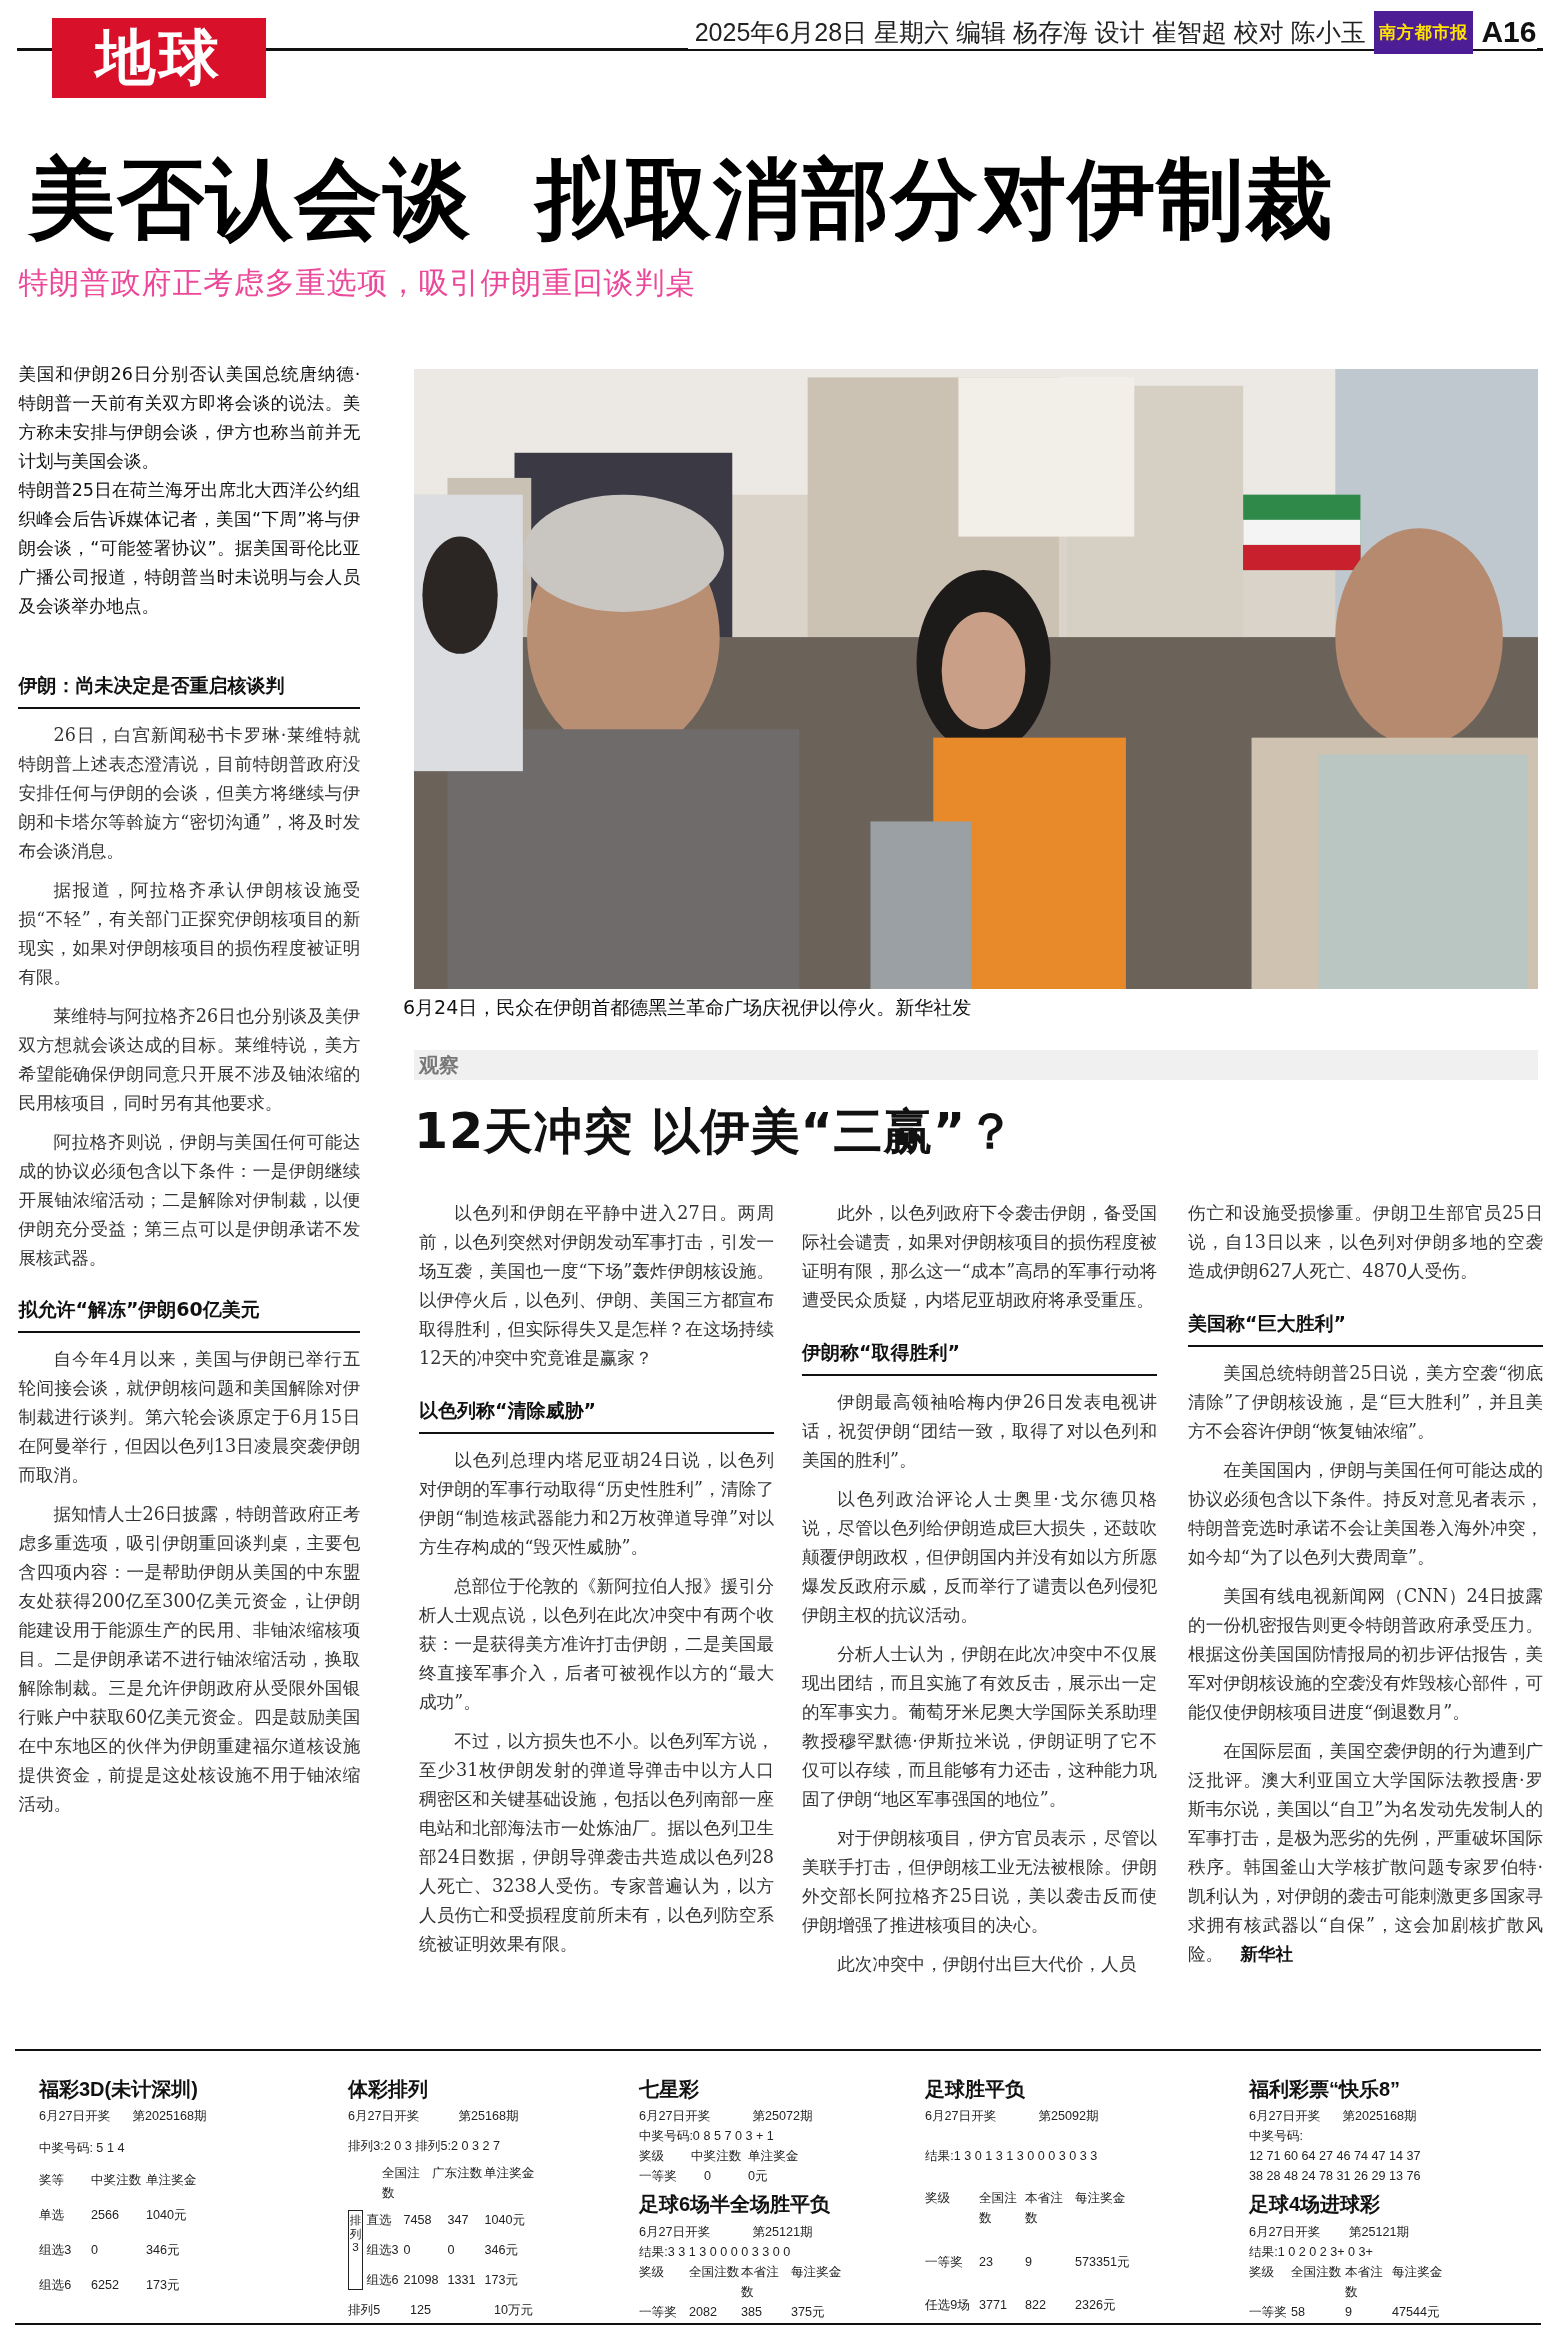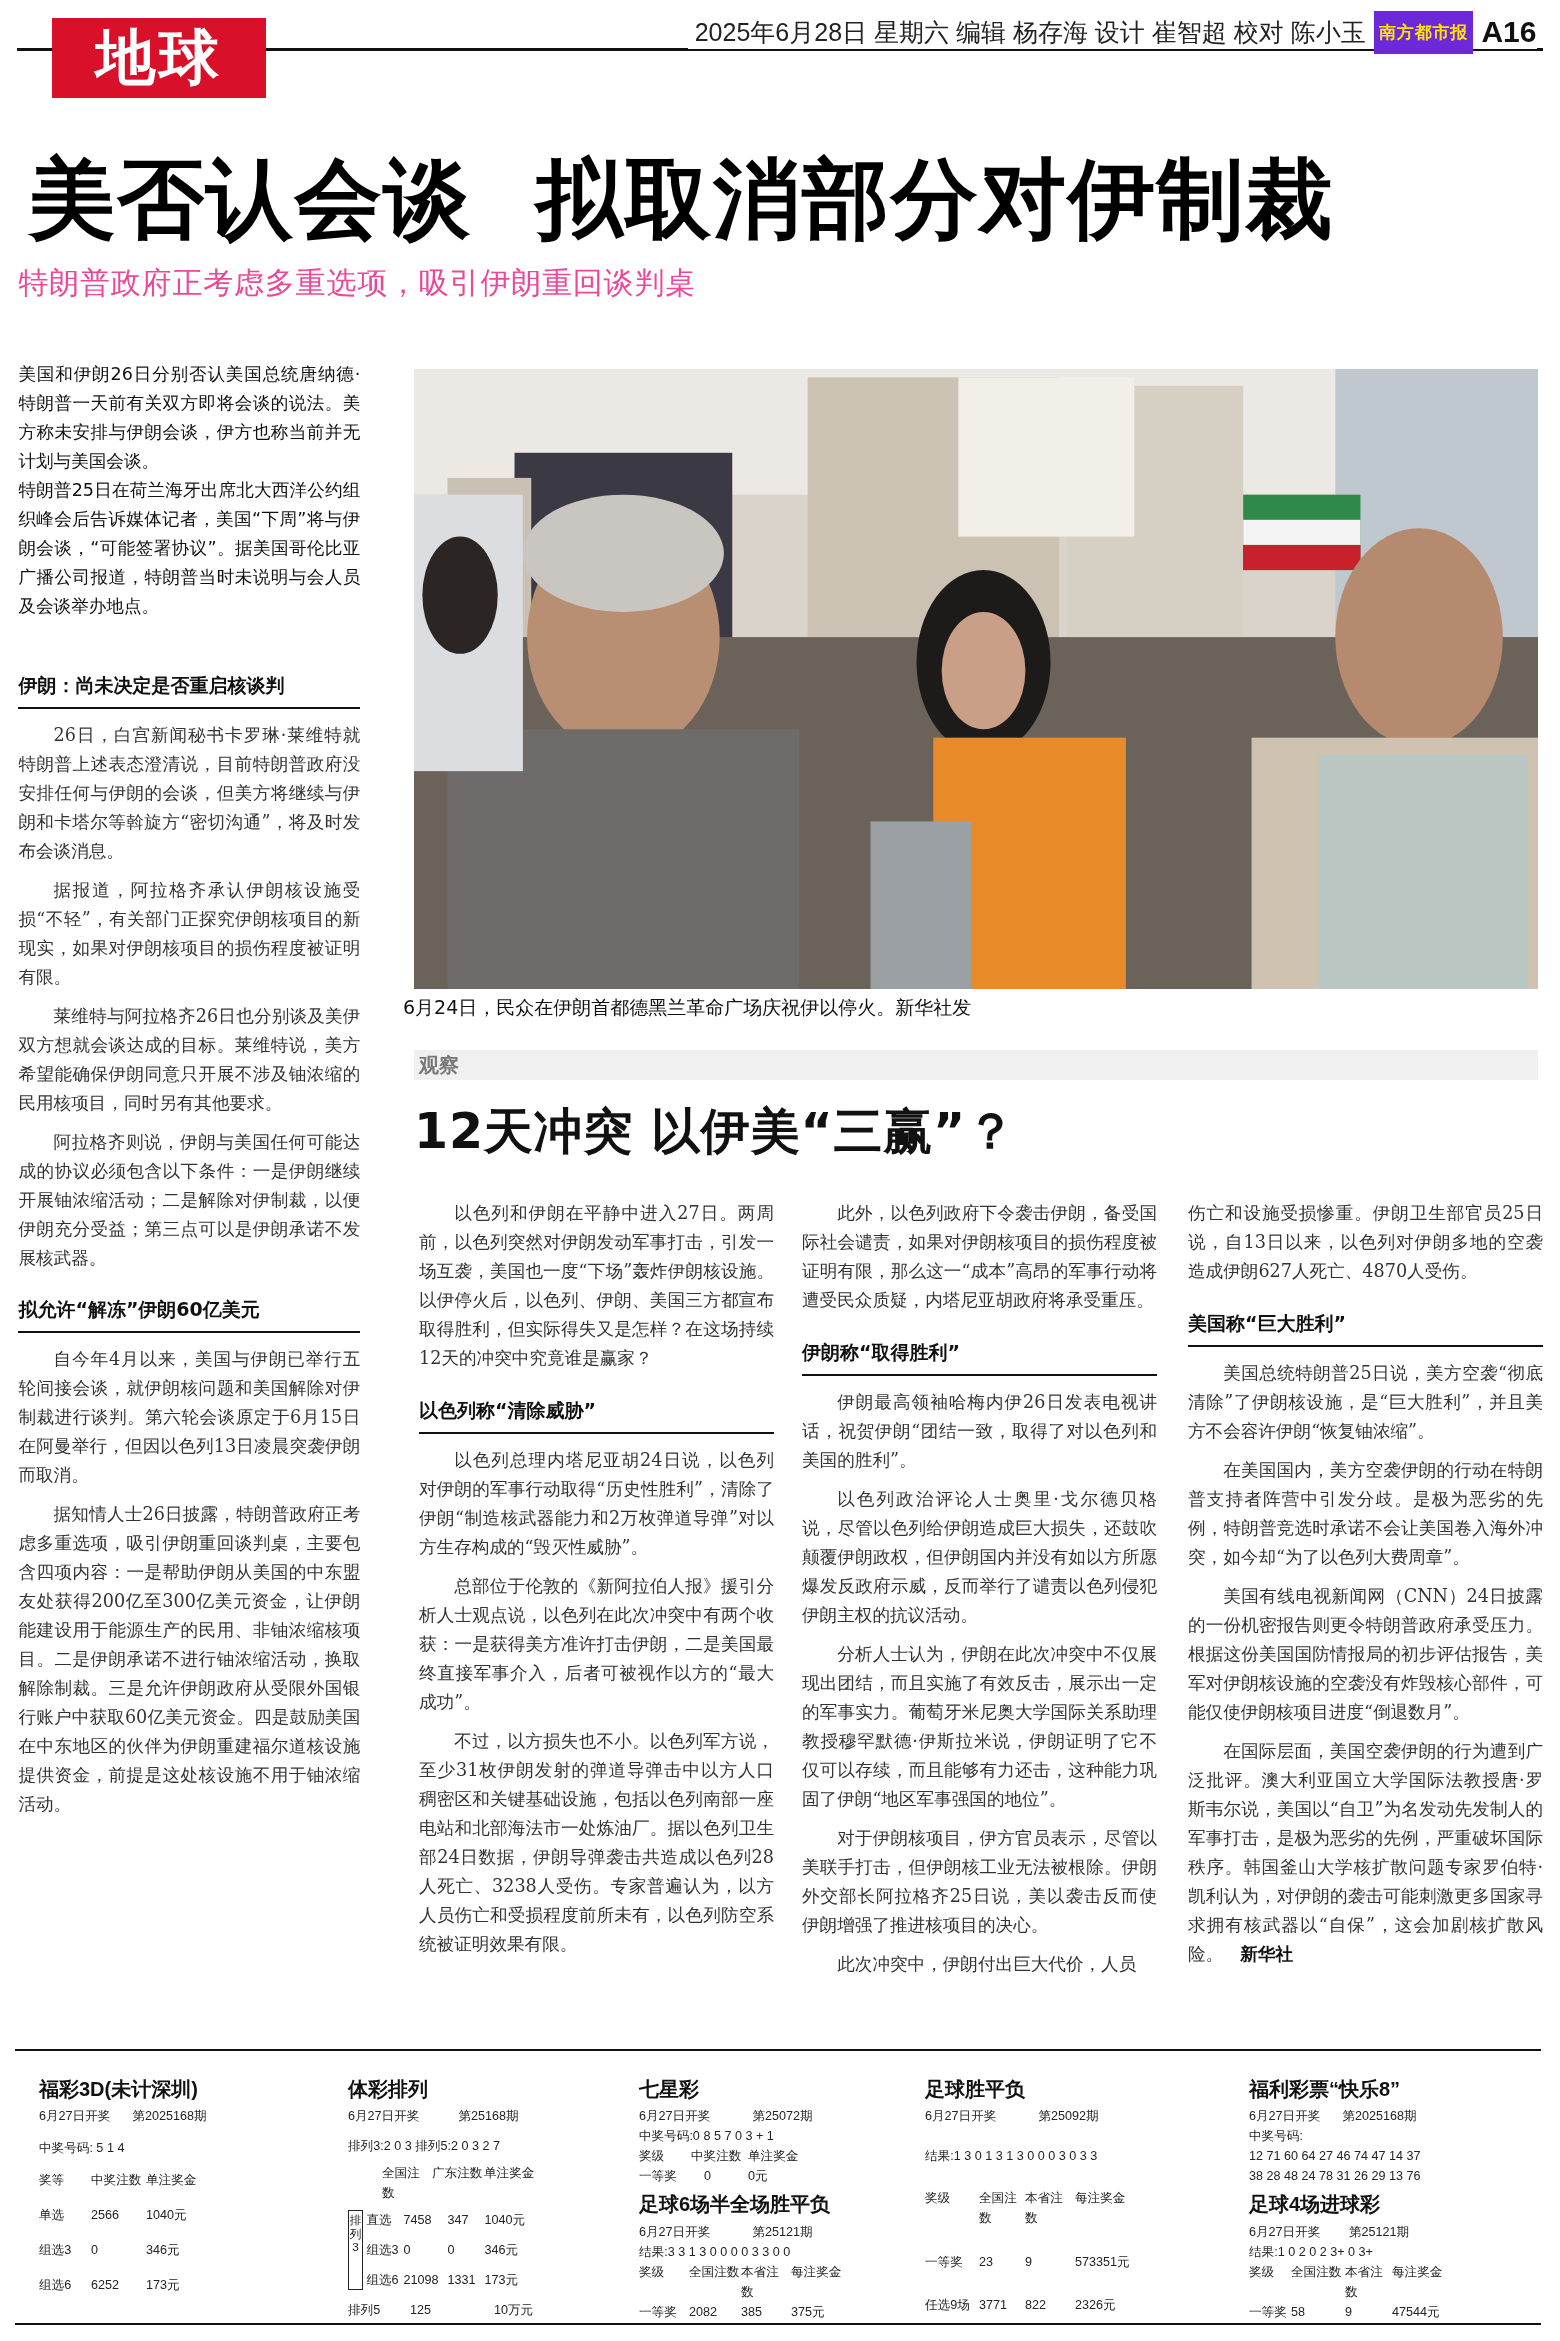--- a/index.html
+++ b/index.html
@@ -7,21 +7,21 @@
     body { position: relative; font-family: "DejaVu Sans", "Liberation Sans", sans-serif; color: #222; }
 
     .abs { position: absolute; }
 
     
     .section-badge { left: 52px; top: 18.4px; width: 214px; height: 80px; background: #d8102a; color: #fff;
       font-size: 60px; font-weight: bold; display: flex; align-items: center; justify-content: center; letter-spacing: 3.4px; }
     .header-rule { left: 17px; top: 48px; width: 1526px; height: 2.5px; background: #111; }
     .header-meta { right: 23.5px; top: 15px; display: flex; align-items: center; gap: 8.4px; height: 34px; background: #fff; padding-left: 6.7px; }
     .header-meta .meta-text { font-size: 25px; color: #222; font-family: "Liberation Sans", sans-serif; }
-    .brand-badge { background: #6d28d9; color: #ffe400; font-size: 17px; font-weight: bold; padding: 10px 5px; letter-spacing: 0.8px; }
+    .brand-badge { background: #4c1d95; color: #ffe400; font-size: 17px; font-weight: bold; padding: 10px 5px; letter-spacing: 0.8px; }
     .page-number { font-size: 30px; font-weight: bold; color: #111; font-family: "Liberation Sans", sans-serif; }
 
     
     .headline { left: 18.4px; top: 152px; font-size: 87px; font-weight: bold; color: #000; letter-spacing: 1.7px; line-height: 1.1; white-space: pre; margin-left: 10px; }
     .subheadline { left: 18.4px; top: 266px; font-size: 30px; color: #ec4899; letter-spacing: 0.8px; line-height: 1.1; }
 
     
     .col-left { left: 18.4px; top: 360px; width: 342px; }
     .lead { font-size: 17.6px; line-height: 29px; color: #111; text-align: justify; }
     .lead p { margin: 0; }
@@ -163,21 +163,21 @@
 </div>
 
 <div class="abs col col-4">
   <div class="body-text">
     <p style="text-indent:0">伤亡和设施受损惨重。伊朗卫生部官员25日说，自13日以来，以色列对伊朗多地的空袭造成伊朗627人死亡、4870人受伤。</p>
   </div>
   <div style="height:25px"></div>
   <div class="sub-head">美国称“巨大胜利”</div>
   <div class="body-text">
     <p>美国总统特朗普25日说，美方空袭“彻底清除”了伊朗核设施，是“巨大胜利”，并且美方不会容许伊朗“恢复铀浓缩”。</p>
-    <p>在美国国内，美方空袭伊朗的行动在特朗普支持者阵营中引发分歧。是极为恶劣的先例，特朗普竞选时承诺不会让美国卷入海外冲突，如今却“为了以色列大费周章”。</p>
+    <p>在美国国内，伊朗与美国任何可能达成的协议必须包含以下条件。持反对意见者表示，特朗普竞选时承诺不会让美国卷入海外冲突，如今却“为了以色列大费周章”。</p>
     <p>美国有线电视新闻网（CNN）24日披露的一份机密报告则更令特朗普政府承受压力。根据这份美国国防情报局的初步评估报告，美军对伊朗核设施的空袭没有炸毁核心部件，可能仅使伊朗核项目进度“倒退数月”。</p>
     <p><span>在国际层面，美国空袭伊朗的行为遭到广泛批评。澳大利亚国立大学国际法教授唐·罗斯韦尔说，美国以“自卫”为名发动先发制人的军事打击，是极为恶劣的先例，严重破坏国际秩序。韩国釜山大学核扩散问题专家罗伯特·凯利认为，对伊朗的袭击可能刺激更多国家寻求拥有核武器以“自保”，这会加剧核扩散风险。</span><span class="byline">新华社</span></p>
   </div>
 </div>
 
 <div class="abs lot-rule-top"></div>
 <div class="abs lot-rule-bottom"></div>
 
 <div class="abs lot lot-1">
   <h3>福彩3D(未计深圳)</h3>

